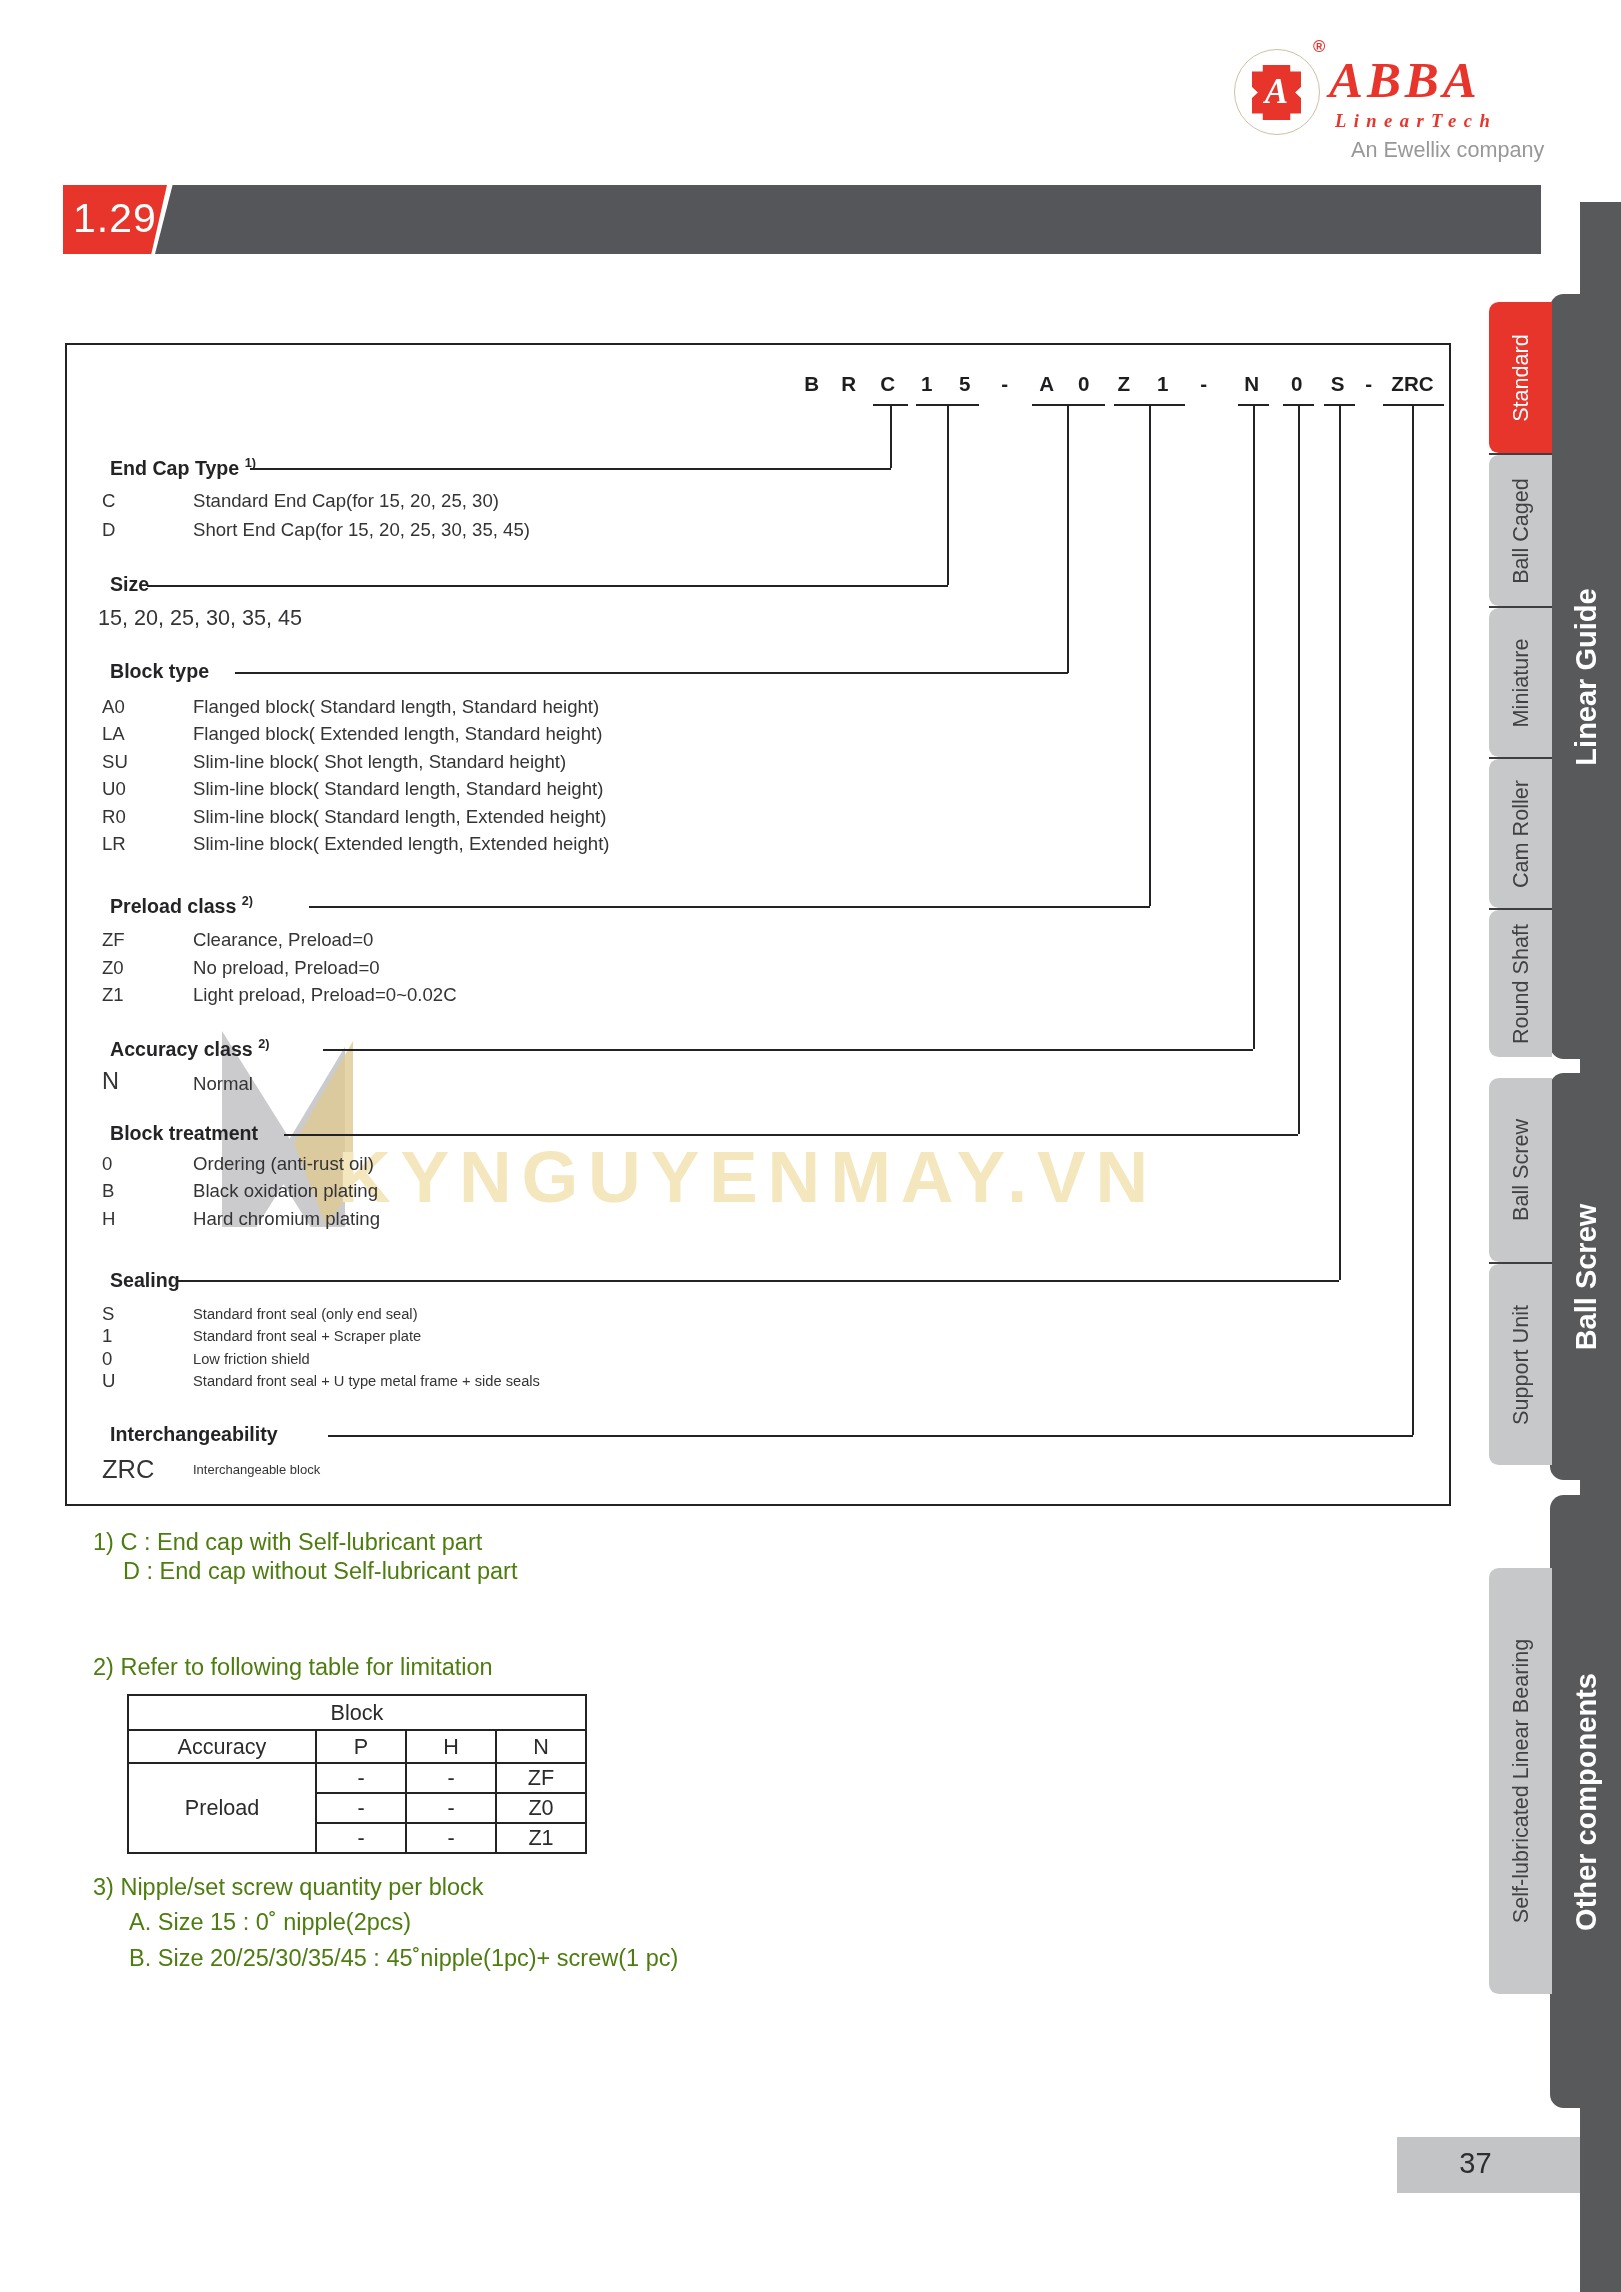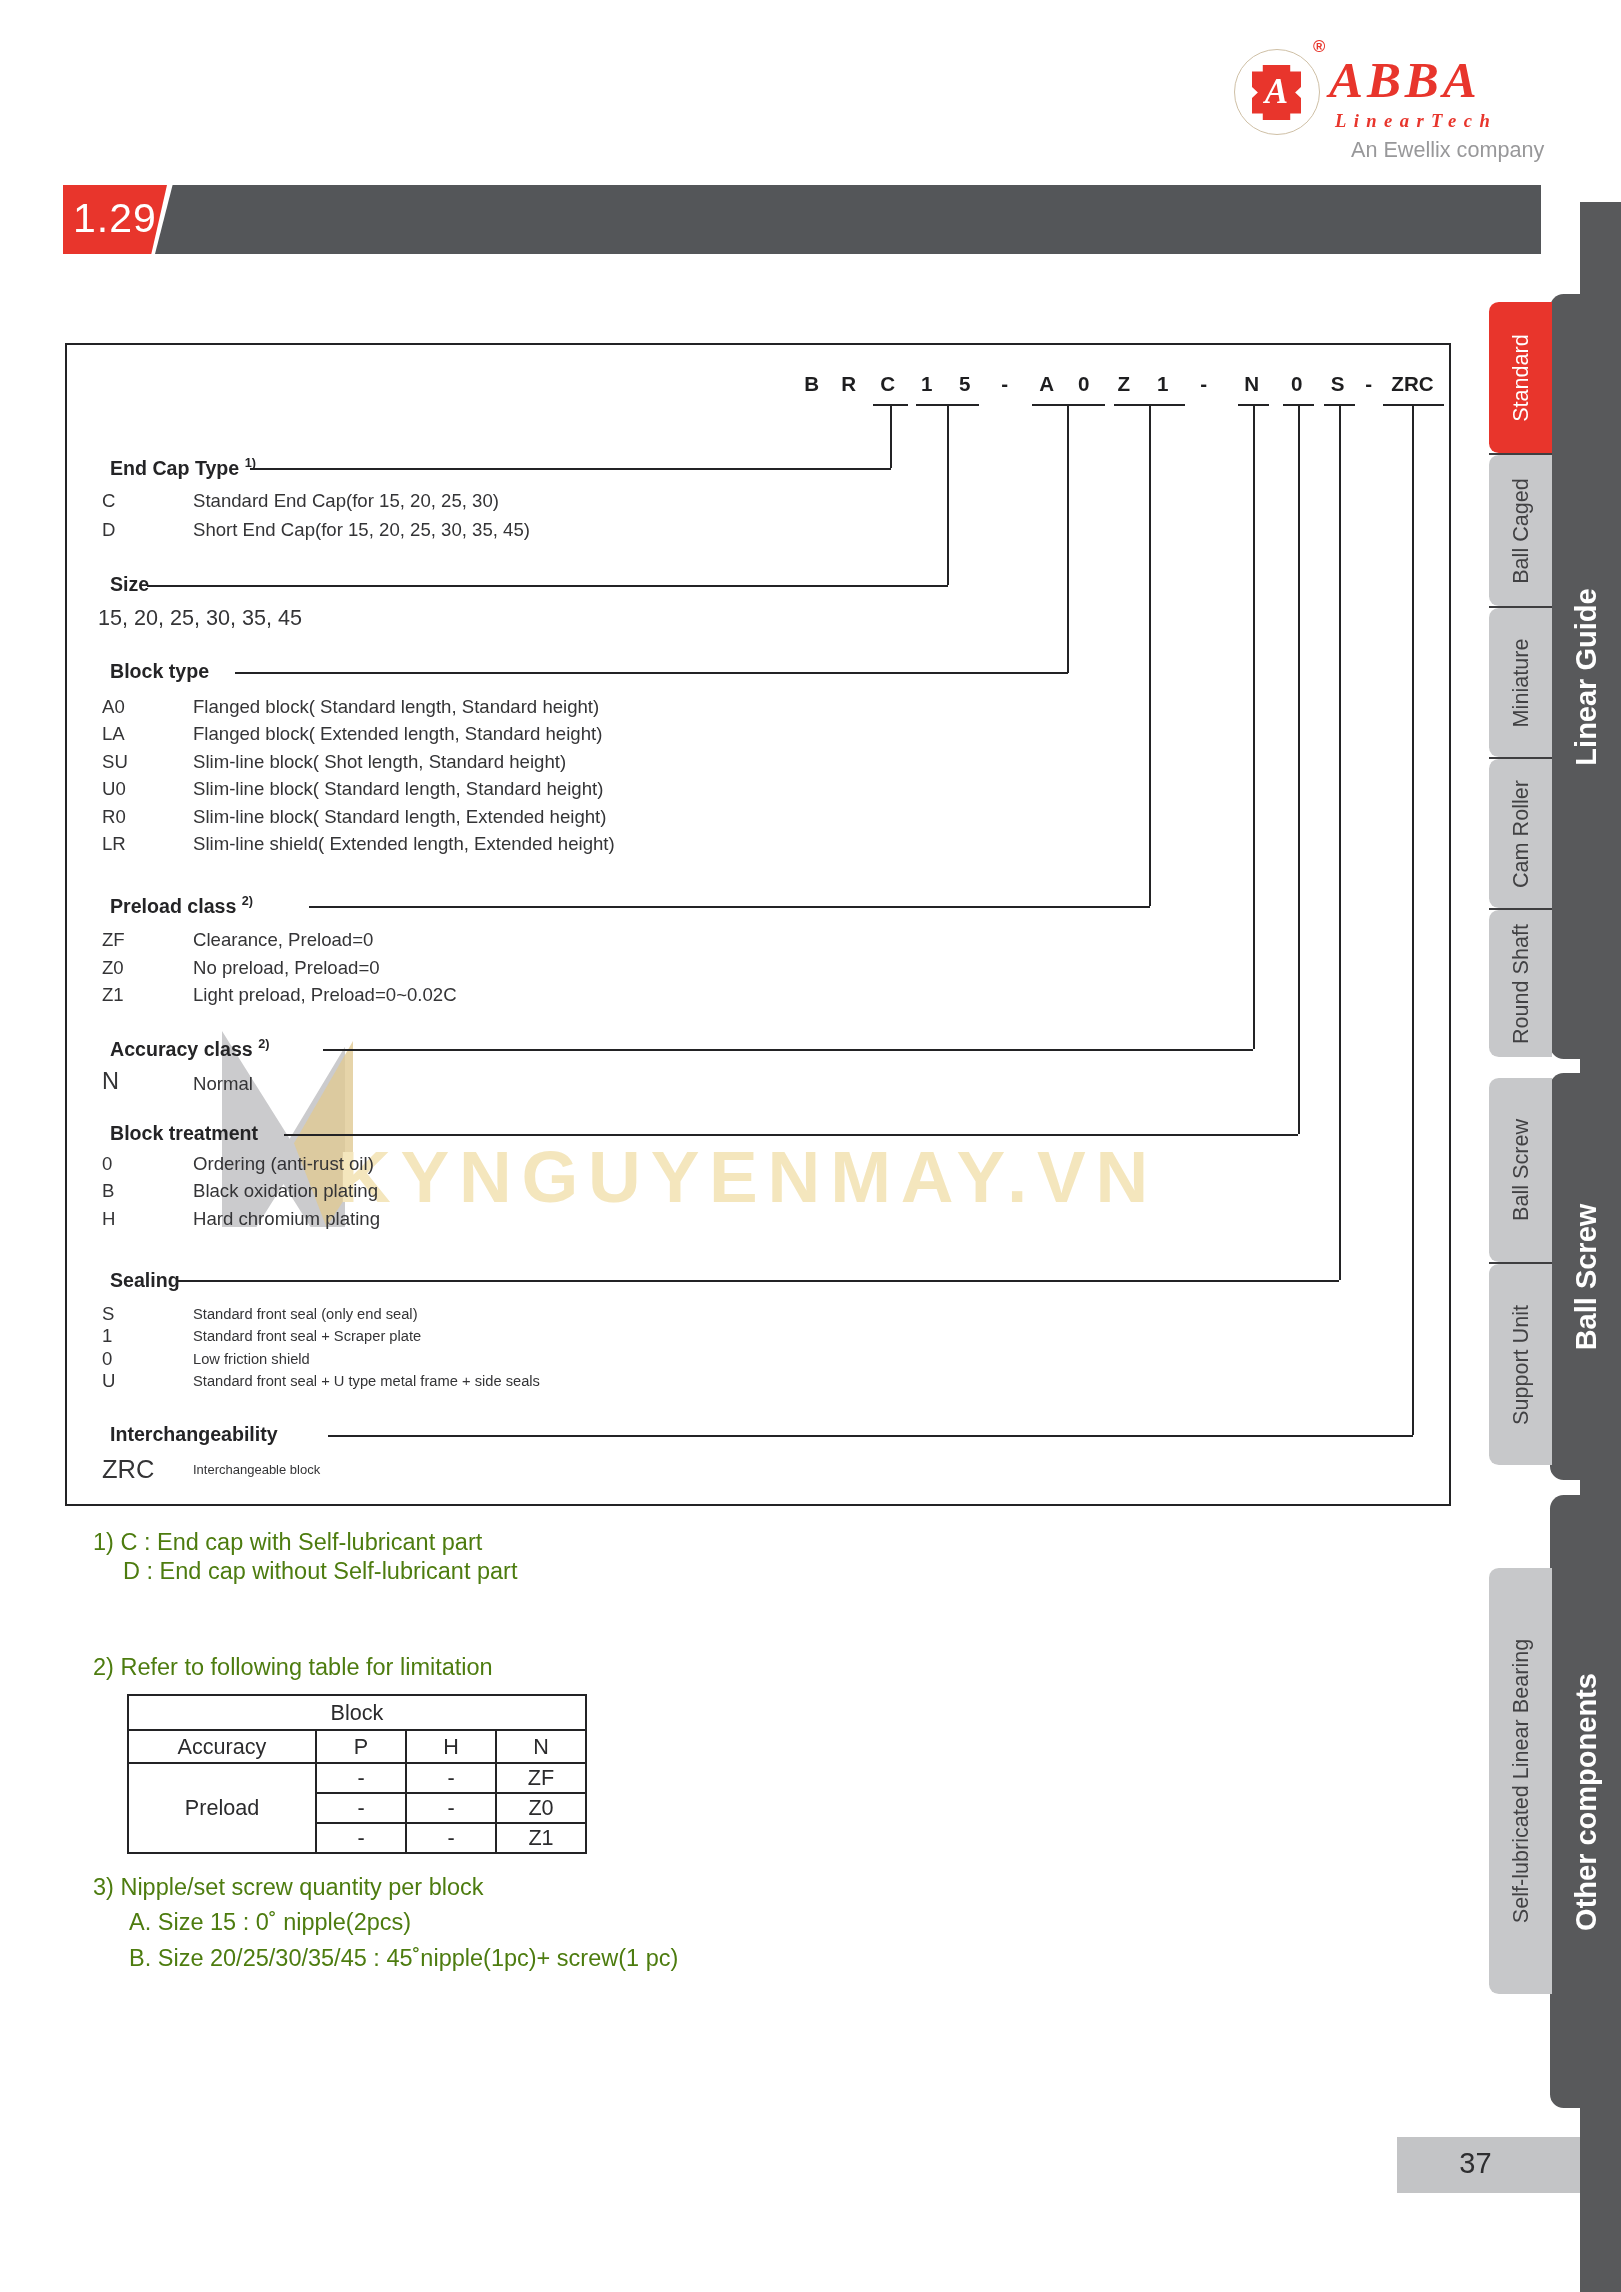--- a/index.html
+++ b/index.html
@@ -155,21 +155,21 @@
   <span class="item-desc" style="top:696px">Flanged block( Standard length, Standard height)</span>
   <span class="item-code" style="top:723px">LA</span>
   <span class="item-desc" style="top:723px">Flanged block( Extended length, Standard height)</span>
   <span class="item-code" style="top:751px">SU</span>
   <span class="item-desc" style="top:751px">Slim-line block( Shot length, Standard height)</span>
   <span class="item-code" style="top:778px">U0</span>
   <span class="item-desc" style="top:778px">Slim-line block( Standard length, Standard height)</span>
   <span class="item-code" style="top:806px">R0</span>
   <span class="item-desc" style="top:806px">Slim-line block( Standard length, Extended height)</span>
   <span class="item-code" style="top:833px">LR</span>
-  <span class="item-desc" style="top:833px">Slim-line shield( Extended length, Extended height)</span>
+  <span class="item-desc" style="top:833px">Slim-line block( Extended length, Extended height)</span>
 
   <div class="sec-label" style="top:894px">
     <span>Preload class</span>
     <span class="sup">2)</span>
   </div>
   <span class="item-code" style="top:929px">ZF</span>
   <span class="item-desc" style="top:929px">Clearance, Preload=0</span>
   <span class="item-code" style="top:957px">Z0</span>
   <span class="item-desc" style="top:957px">No preload, Preload=0</span>
   <span class="item-code" style="top:984px">Z1</span>

